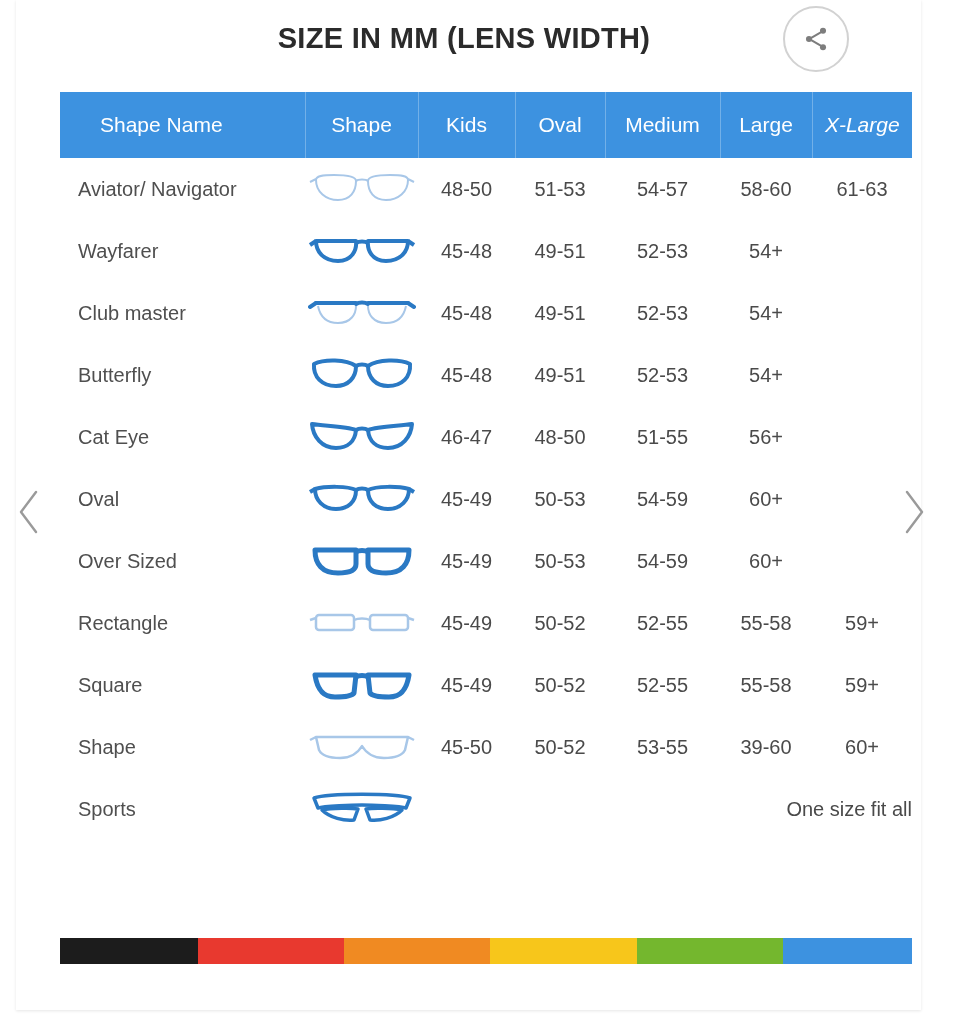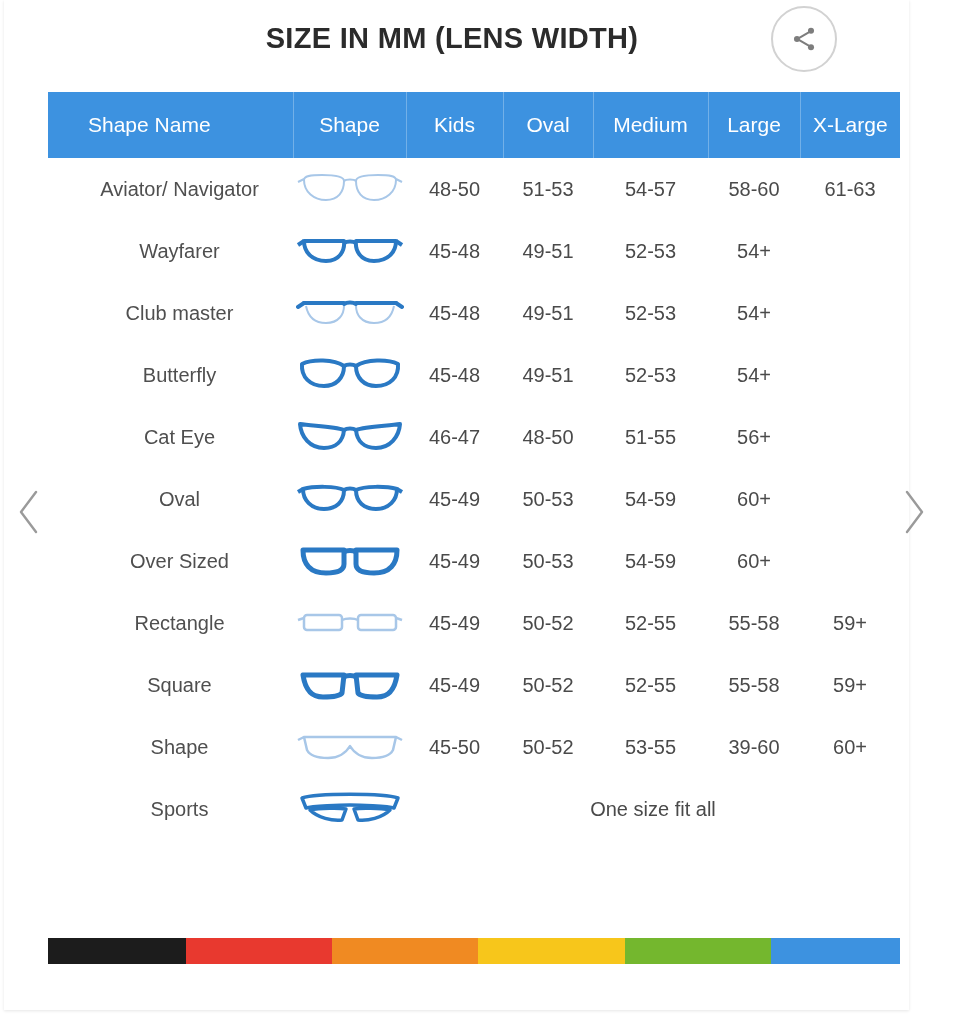--- a/index.html
+++ b/index.html
@@ -17,21 +17,21 @@
   #page {
     position: relative;
     width: 957px;
     height: 1024px;
     background: #ffffff;
   }
 
   
   #card {
     position: absolute;
-    left: 4px;
+    left: 16px;
     top: 0px;
     width: 896px;
     height: 1010px;
     background: #ffffff;
     box-shadow: 0 1px 3px rgba(0,0,0,0.10);
     padding-left: 9px;
   }
 
   
   #title {
@@ -75,40 +75,40 @@
   #size-table thead th {
     background: #3d92e0;
     color: #ffffff;
     font-size: 21px;
     font-weight: normal;
     height: 66px;
     vertical-align: middle;
     border-right: 1px solid #72b0e8;
     padding: 0;
   }
-  #size-table thead th:last-child { border-right: none; }
+  #size-table thead th:last-child { border-right: none; font-style: italic; }
   #size-table thead th.th-shapename { text-align: left; padding-left: 40px; }
 
   #size-table tbody td {
     font-size: 20px;
     color: #4a4a4a;
     height: 62px;
     vertical-align: middle;
     padding: 0;
     text-align: center;
   }
   #size-table tbody td.c-name {
-    text-align: center;
+    text-align: left;
     padding-left: 18px;
     color: #4f4f4f;
     font-size: 20px;
   }
   #size-table tbody td.c-shape { text-align: center; }
   #size-table tbody td.c-onesize {
-    text-align: center;
+    text-align: right;
     font-size: 20px;
     color: #4a4a4a;
   }
   .glasses-cell svg { display: inline-block; vertical-align: middle; }
 
   
   col.w-name   { width: 245px; }
   col.w-shape  { width: 113px; }
   col.w-kids   { width: 97px; }
   col.w-small  { width: 90px; }

